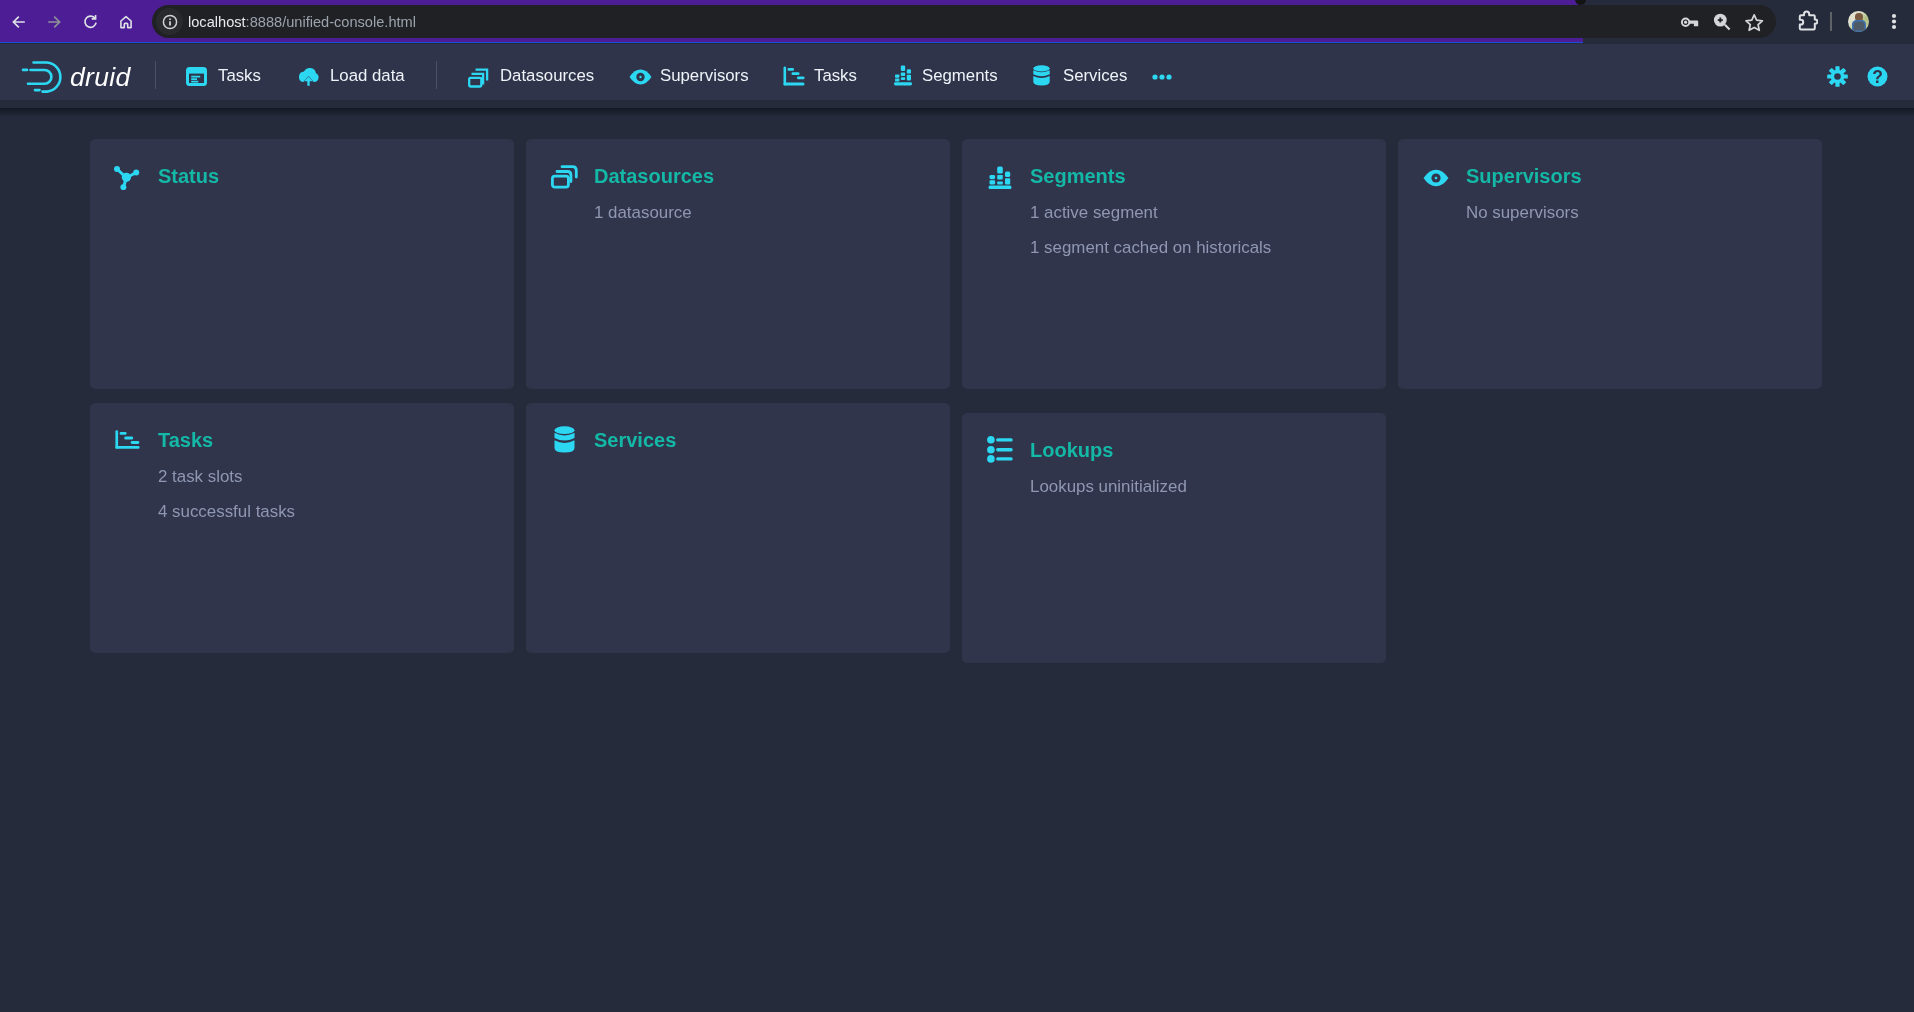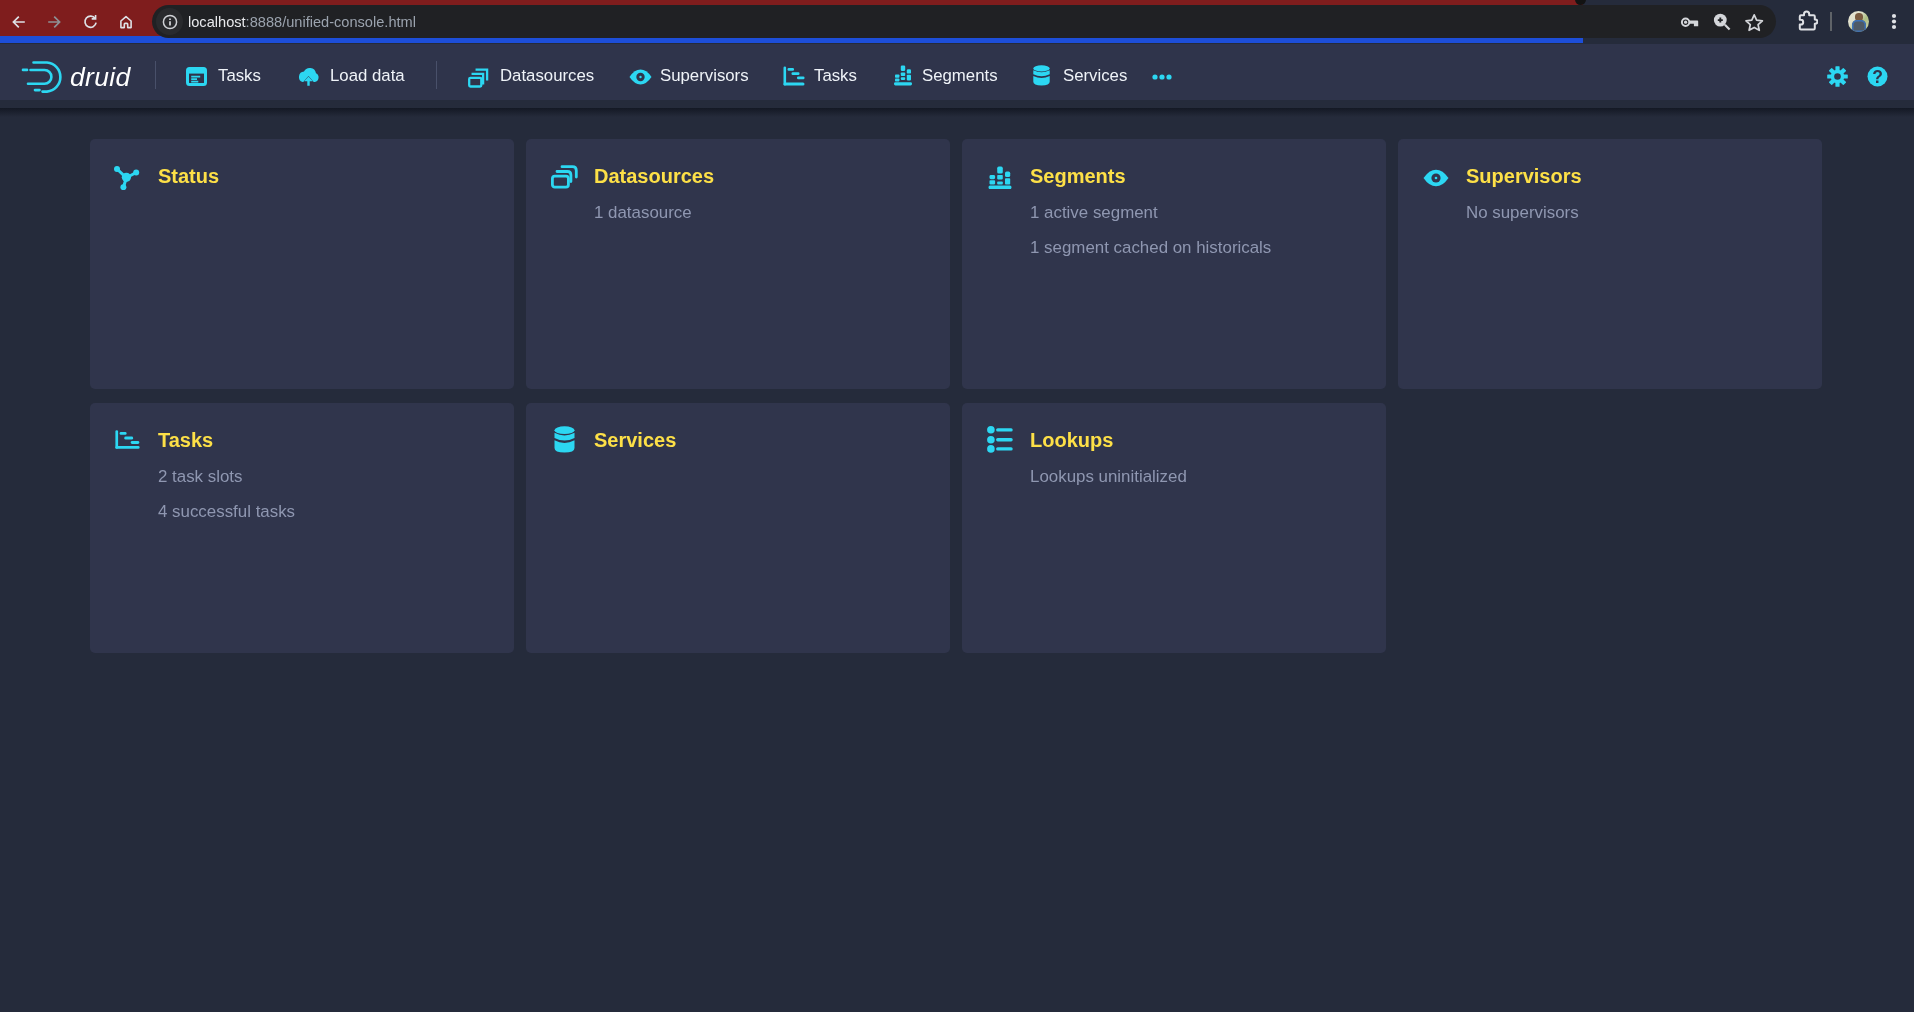--- a/index.html
+++ b/index.html
@@ -1,40 +1,40 @@
 <!DOCTYPE html>
 <html><head>
 <meta charset="utf-8">
 <style>
   * { margin:0; padding:0; box-sizing:border-box; }
   html,body { width:1914px; height:1012px; overflow:hidden; background:#252b3b; font-family:"Liberation Sans", sans-serif; }
 
   
-  #chrome { position:absolute; left:0; top:0; width:1583px; height:43px; background:#7f1d1d; border-bottom:7px solid #1d4ed8; }
+  #chrome { position:absolute; left:0; top:0; width:1583px; height:43px; background:#4c1d95; border-bottom:1px solid #1d4ed8; }
   .cicon { position:absolute; top:0; }
   #pill { position:absolute; left:152px; top:5px; width:1624px; height:33px; background:#202124; border-radius:17px; }
   #url { position:absolute; left:188px; top:14px; font-size:14.6px; color:#9ba3ae; letter-spacing:0px; }
   #url b { color:#e9eaed; font-weight:normal; }
   #avatar { position:absolute; left:1848px; top:11px; width:21px; height:21px; border-radius:50%; overflow:hidden;
     background: linear-gradient(135deg, #e8e4d4 0%, #dfe0cc 35%, #aebf84 60%, #cfd4b2 100%);
   }
   #avatar::before { content:""; position:absolute; left:6.5px; top:2px; width:8px; height:8px; background:#7a5b40; border-radius:45%; }
   #avatar::after { content:""; position:absolute; left:3.5px; top:9px; width:14px; height:12px; background:#4e5a66; border-radius:5px 5px 0 0; box-shadow: inset 0 0 0 1.5px #3c72b8; }
   #corner-dot { position:absolute; right:-3px; top:-6px; width:11px; height:11px; border-radius:50%; background:#131313; }
 
   
   #navbar { position:absolute; left:0; top:44px; width:1914px; height:56px; background:#2f344b; }
   #navshadow { position:absolute; left:0; top:108px; width:1914px; height:9px; background:linear-gradient(rgba(14,18,28,0.75), rgba(14,18,28,0)); }
   .navlabel { position:absolute; top:21.5px; font-size:16.8px; color:#eff3f8; }
   .navsep { position:absolute; top:17px; width:1px; height:28px; background:#49506a; }
   #druidword { position:absolute; left:70px; top:17.5px; font-size:26.5px; font-style:italic; color:#ffffff; letter-spacing:0.3px; }
 
   
   .card { position:absolute; width:424px; height:250px; background:#30354c; border-radius:5px; }
-  .card .ttl { position:absolute; left:68px; top:26px; font-size:20px; font-weight:bold; color:#fde047; }
+  .card .ttl { position:absolute; left:68px; top:26px; font-size:20px; font-weight:bold; color:#14b8a6; }
   .card .bod { position:absolute; left:68px; }
   .card .bod p { font-size:16.9px; line-height:22px; margin:0 0 13px 0; color:#8f97b1; }
   .cicon-card { position:absolute; left:25px; top:28px; }
 </style>
 </head>
 <body>
 
 <div id="chrome">
   <svg class="cicon" style="left:12px;top:15px" width="14" height="14" viewBox="0 0 14 14" fill="none" stroke="#dee1e6" stroke-width="1.7">
     <path d="M12.8 7 H1.6 M6.8 1.6 L1.4 7 L6.8 12.4"></path>
@@ -250,21 +250,21 @@
 
   <div class="card" style="left:526px;top:403px">
     <svg class="cicon-card" style="left:28px;top:23px" width="21" height="27" viewBox="0 0 21 27" fill="#2cd7f2">
       <ellipse cx="10.5" cy="4.2" rx="10" ry="3.9"></ellipse>
       <path d="M0.5 6.8 Q10.5 12 20.5 6.8 V12 Q10.5 17.2 0.5 12 Z"></path>
       <path d="M0.5 14.3 Q10.5 19.5 20.5 14.3 V22 Q20.5 26.6 10.5 26.6 Q0.5 26.6 0.5 22 Z"></path>
     </svg>
     <div class="ttl">Services</div>
   </div>
 
-  <div class="card" style="left:962px;top:403px">
+  <div class="card" style="left:962px;top:413px">
     <svg class="cicon-card" style="left:25px;top:23px" width="26" height="28" viewBox="0 0 26 28" fill="#2cd7f2">
       <circle cx="3.9" cy="3.8" r="3.8"></circle>
       <rect x="9.1" y="2.2" width="16.6" height="3.4" rx="1.6"></rect>
       <circle cx="3.9" cy="13.7" r="3.8"></circle>
       <rect x="9.1" y="12" width="16.6" height="3.4" rx="1.6"></rect>
       <circle cx="3.9" cy="22.9" r="3.8"></circle>
       <rect x="9.1" y="21.2" width="16.6" height="3.4" rx="1.6"></rect>
     </svg>
     <div class="ttl">Lookups</div>
     <div class="bod" style="top:63px">

